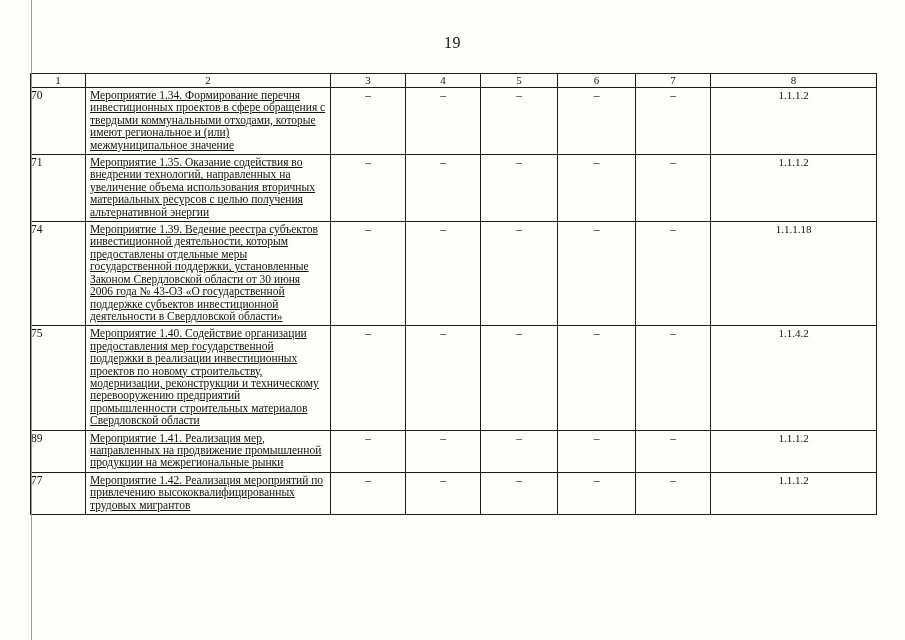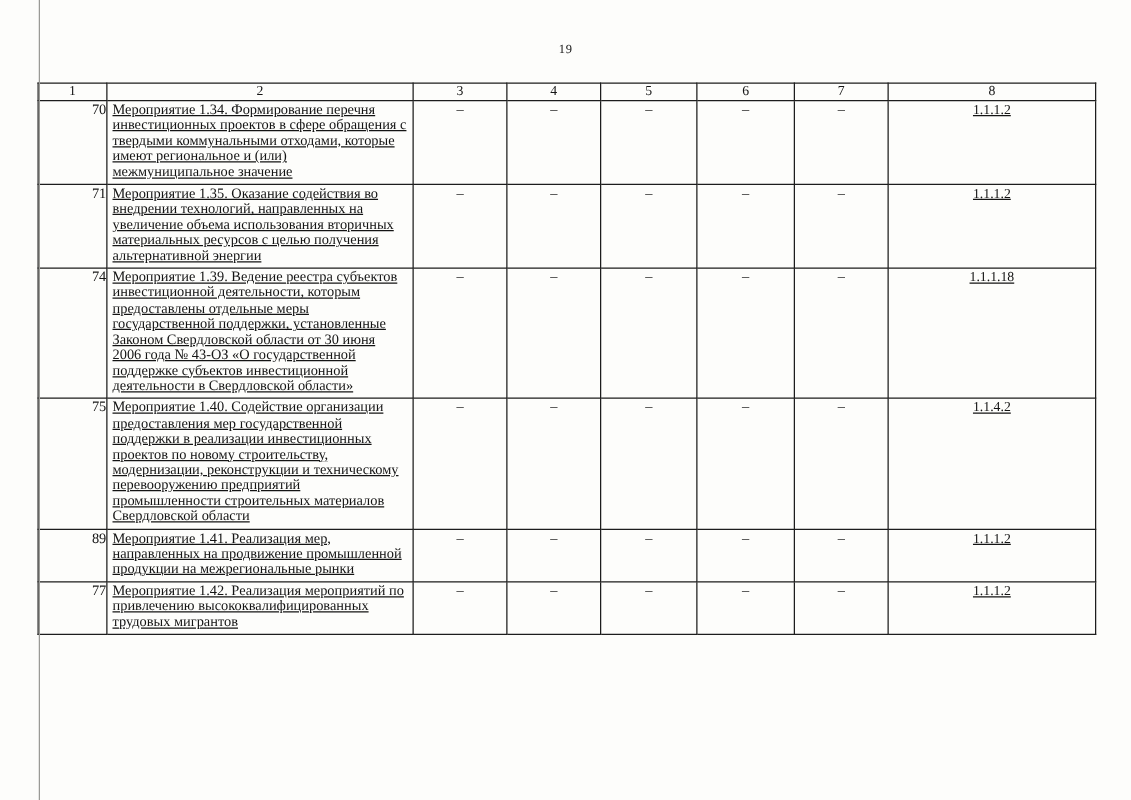--- a/index.html
+++ b/index.html
@@ -11,21 +11,21 @@
     color: #141414;
   }
   .page { position: absolute; inset: 0; background: #fdfdfb; }
   .scan-line {
     position: absolute; left: 31px; top: 0;
     width: 1px; height: 640px; background: #9a9a96;
   }
   .page-number {
     padding-top: 34px;
     text-align: center;
-    font-size: 10px;
+    font-size: 16px;
     letter-spacing: 0.5px;
   }
   table.measures {
     border-collapse: collapse;
     table-layout: fixed;
     width: 846px;
     margin: 21px 0 0 30px;
     background: transparent;
   }
   .measures th, .measures td {
@@ -35,24 +35,24 @@
     line-height: 12.4px;
     font-weight: normal;
   }
   .measures th {
     text-align: center;
     height: 14px;
     padding: 0 0 1px 0;
     font-size: 11px;
     line-height: 12px;
   }
-  .measures td.num  { text-align: right; padding-top: 1px; }
+  .measures td.num  { text-align: left; padding-top: 1px; }
   .measures td.desc { text-align: left; padding: 1px 4px 3px 4px; text-decoration: underline; }
   .measures td.dash { text-align: center; padding-top: 1px; }
-  .measures td.code { text-align: center; padding: 1px 2px 2px 2px; font-size: 11px; text-decoration: underline; }
+  .measures td.code { text-align: center; padding: 1px 2px 2px 2px; font-size: 11px; }
 </style>
 </head>
 <body>
 
 <div class="page">
   <div class="scan-line"></div>
 
   <div class="page-number">19</div>
 
   <table class="measures">

